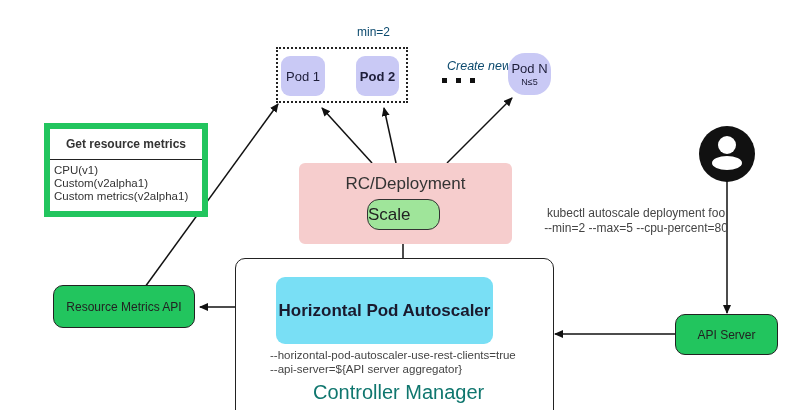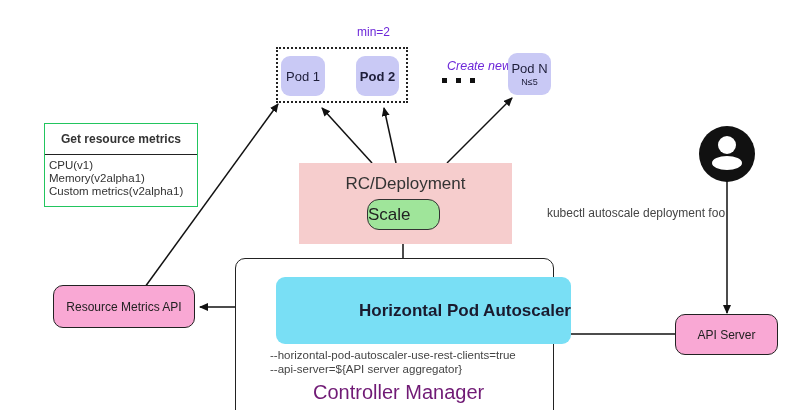--- a/index.html
+++ b/index.html
@@ -1,32 +1,32 @@
 <!DOCTYPE html>
 <html><head>
 <meta charset="utf-8">
 <style>
   html,body{margin:0;padding:0;background:#ffffff;}
   body{width:800px;height:410px;position:relative;overflow:hidden;font-family:"Liberation Sans",sans-serif;color:#222;}
   svg.lines{position:absolute;left:0;top:0;width:800px;height:410px;pointer-events:none;}
   .pod{position:absolute;background:#c9c9f5;border-radius:9px;display:flex;flex-direction:column;align-items:center;justify-content:center;font-size:13px;color:#1e1e3a;}
   .pod .sub{font-size:9px;margin-top:1px;}
   .dotted{position:absolute;border:2px dotted #222;}
-  .rc{position:absolute;background:#f6cdcd;border-radius:0;}
+  .rc{position:absolute;background:#f6cdcd;border-radius:6px;}
   .rc-title{position:absolute;width:100%;text-align:center;top:11px;font-size:17px;color:#333;}
   .scale{position:absolute;background:#9fe59a;border:1.5px solid #333;border-radius:12px;display:flex;align-items:center;font-size:17px;color:#222;}
-  .box{position:absolute;border:1.5px solid #222;border-radius:10px;background:#f9a8d4;display:flex;align-items:center;justify-content:center;font-size:12px;color:#222;text-align:center;}
+  .box{position:absolute;border:1.5px solid #222;border-radius:10px;background:#22c55e;display:flex;align-items:center;justify-content:center;font-size:12px;color:#222;text-align:center;}
   .cm{position:absolute;border:1.5px solid #222;border-radius:10px;background:#fff;}
   .hpa{position:absolute;background:#79dff5;border-radius:9px;display:flex;align-items:center;justify-content:center;font-size:17px;font-weight:bold;color:#1a1a2e;}
   .flags{position:absolute;font-size:11.5px;color:#444;line-height:14px;}
-  .cm-title{position:absolute;font-size:20px;color:#701a75;}
-  .metrics{position:absolute;border:1px solid #22c55e;background:#fff;}
+  .cm-title{position:absolute;font-size:20px;color:#0f766e;}
+  .metrics{position:absolute;border:6px solid #22c55e;background:#fff;}
   .metrics .hdr{height:30px;border-bottom:1px solid #222;display:flex;align-items:center;justify-content:center;font-size:12px;font-weight:bold;color:#333;}
   .metrics .body{padding:4px 4px;font-size:11.5px;line-height:13px;color:#333;}
-  .label{position:absolute;font-size:12px;color:#6d28d9;padding-left:36px;}
+  .label{position:absolute;font-size:12px;color:#0c4a6e;padding-left:36px;}
   .cmd{position:absolute;font-size:12px;color:#444;text-align:center;line-height:15px;}
   .ellipsis{position:absolute;display:flex;gap:9px;}
   .ellipsis span{width:5px;height:5px;background:#111;display:block;}
   .user{position:absolute;width:56px;height:56px;border-radius:50%;background:#111;overflow:hidden;}
   .user .head{position:absolute;left:19px;top:10px;width:18px;height:18px;border-radius:50%;background:#fff;}
   .user .bodyc{position:absolute;left:13px;top:30px;width:30px;height:14px;border-radius:50%;background:#fff;}
 </style>
 </head>
 <body>
 
@@ -61,60 +61,61 @@
 </div>
 <div class="pod" style="left:356px;top:56px;width:43px;height:40px;font-weight:bold;">
   <span>Pod 2</span>
 </div>
 <div class="label" style="left:411px;top:59px;font-size:12.5px;font-style:italic;">Create new pods</div>
 <div class="ellipsis" style="left:442px;top:78px;">
   <span></span>
     <span></span>
     <span></span>
 </div>
-<div class="pod" style="left:508px;top:53px;width:43px;height:42px;">
+<div class="pod" style="left:508px;top:53px;width:43px;height:42px;border-radius:17px;">
   <span>Pod N</span>
   <span class="sub">N≤5</span>
 </div>
 
 <div class="rc" style="left:299px;top:163px;width:213px;height:81px;">
   <div class="rc-title">RC/Deployment</div>
 </div>
 <div class="scale" style="left:367px;top:199px;width:71px;height:29px;">
   <span>Scale</span>
 </div>
 
 <div class="metrics" style="left:44px;top:123px;width:152px;height:82px;">
   <div class="hdr">Get resource metrics</div>
   <div class="body">
     <div>CPU(v1)</div>
-    <div>Memory(v2alpha1)</div>
+    <div>Custom(v2alpha1)</div>
     <div>Custom metrics(v2alpha1)</div>
   </div>
 </div>
 
 <div class="box" style="left:53px;top:285px;width:140px;height:41px;">
   <span>Resource Metrics API</span>
 </div>
 
 <div class="cmd" style="left:516px;top:206px;width:240px;">
   <div>kubectl autoscale deployment foo</div>
+  <div>--min=2 --max=5 --cpu-percent=80</div>
 </div>
 
 <div class="user" style="left:699px;top:126px;">
   <div class="head"></div>
   <div class="bodyc"></div>
 </div>
 
 <div class="box" style="left:675px;top:314px;width:101px;height:39px;">
   <span>API Server</span>
 </div>
 
 <div class="cm" style="left:235px;top:258px;width:317px;height:160px;">
 </div>
-<div class="hpa" style="left:276px;top:277px;width:295px;height:67px;justify-content:flex-end;">
+<div class="hpa" style="left:276px;top:277px;width:217px;height:67px;">
   <span>Horizontal Pod Autoscaler</span>
 </div>
 <div class="flags" style="left:270px;top:348px;">
   <div>--horizontal-pod-autoscaler-use-rest-clients=true</div>
   <div>--api-server=${API server aggregator}</div>
 </div>
 <div class="cm-title" style="left:313px;top:381px;">Controller Manager</div>
 
 </body></html>

